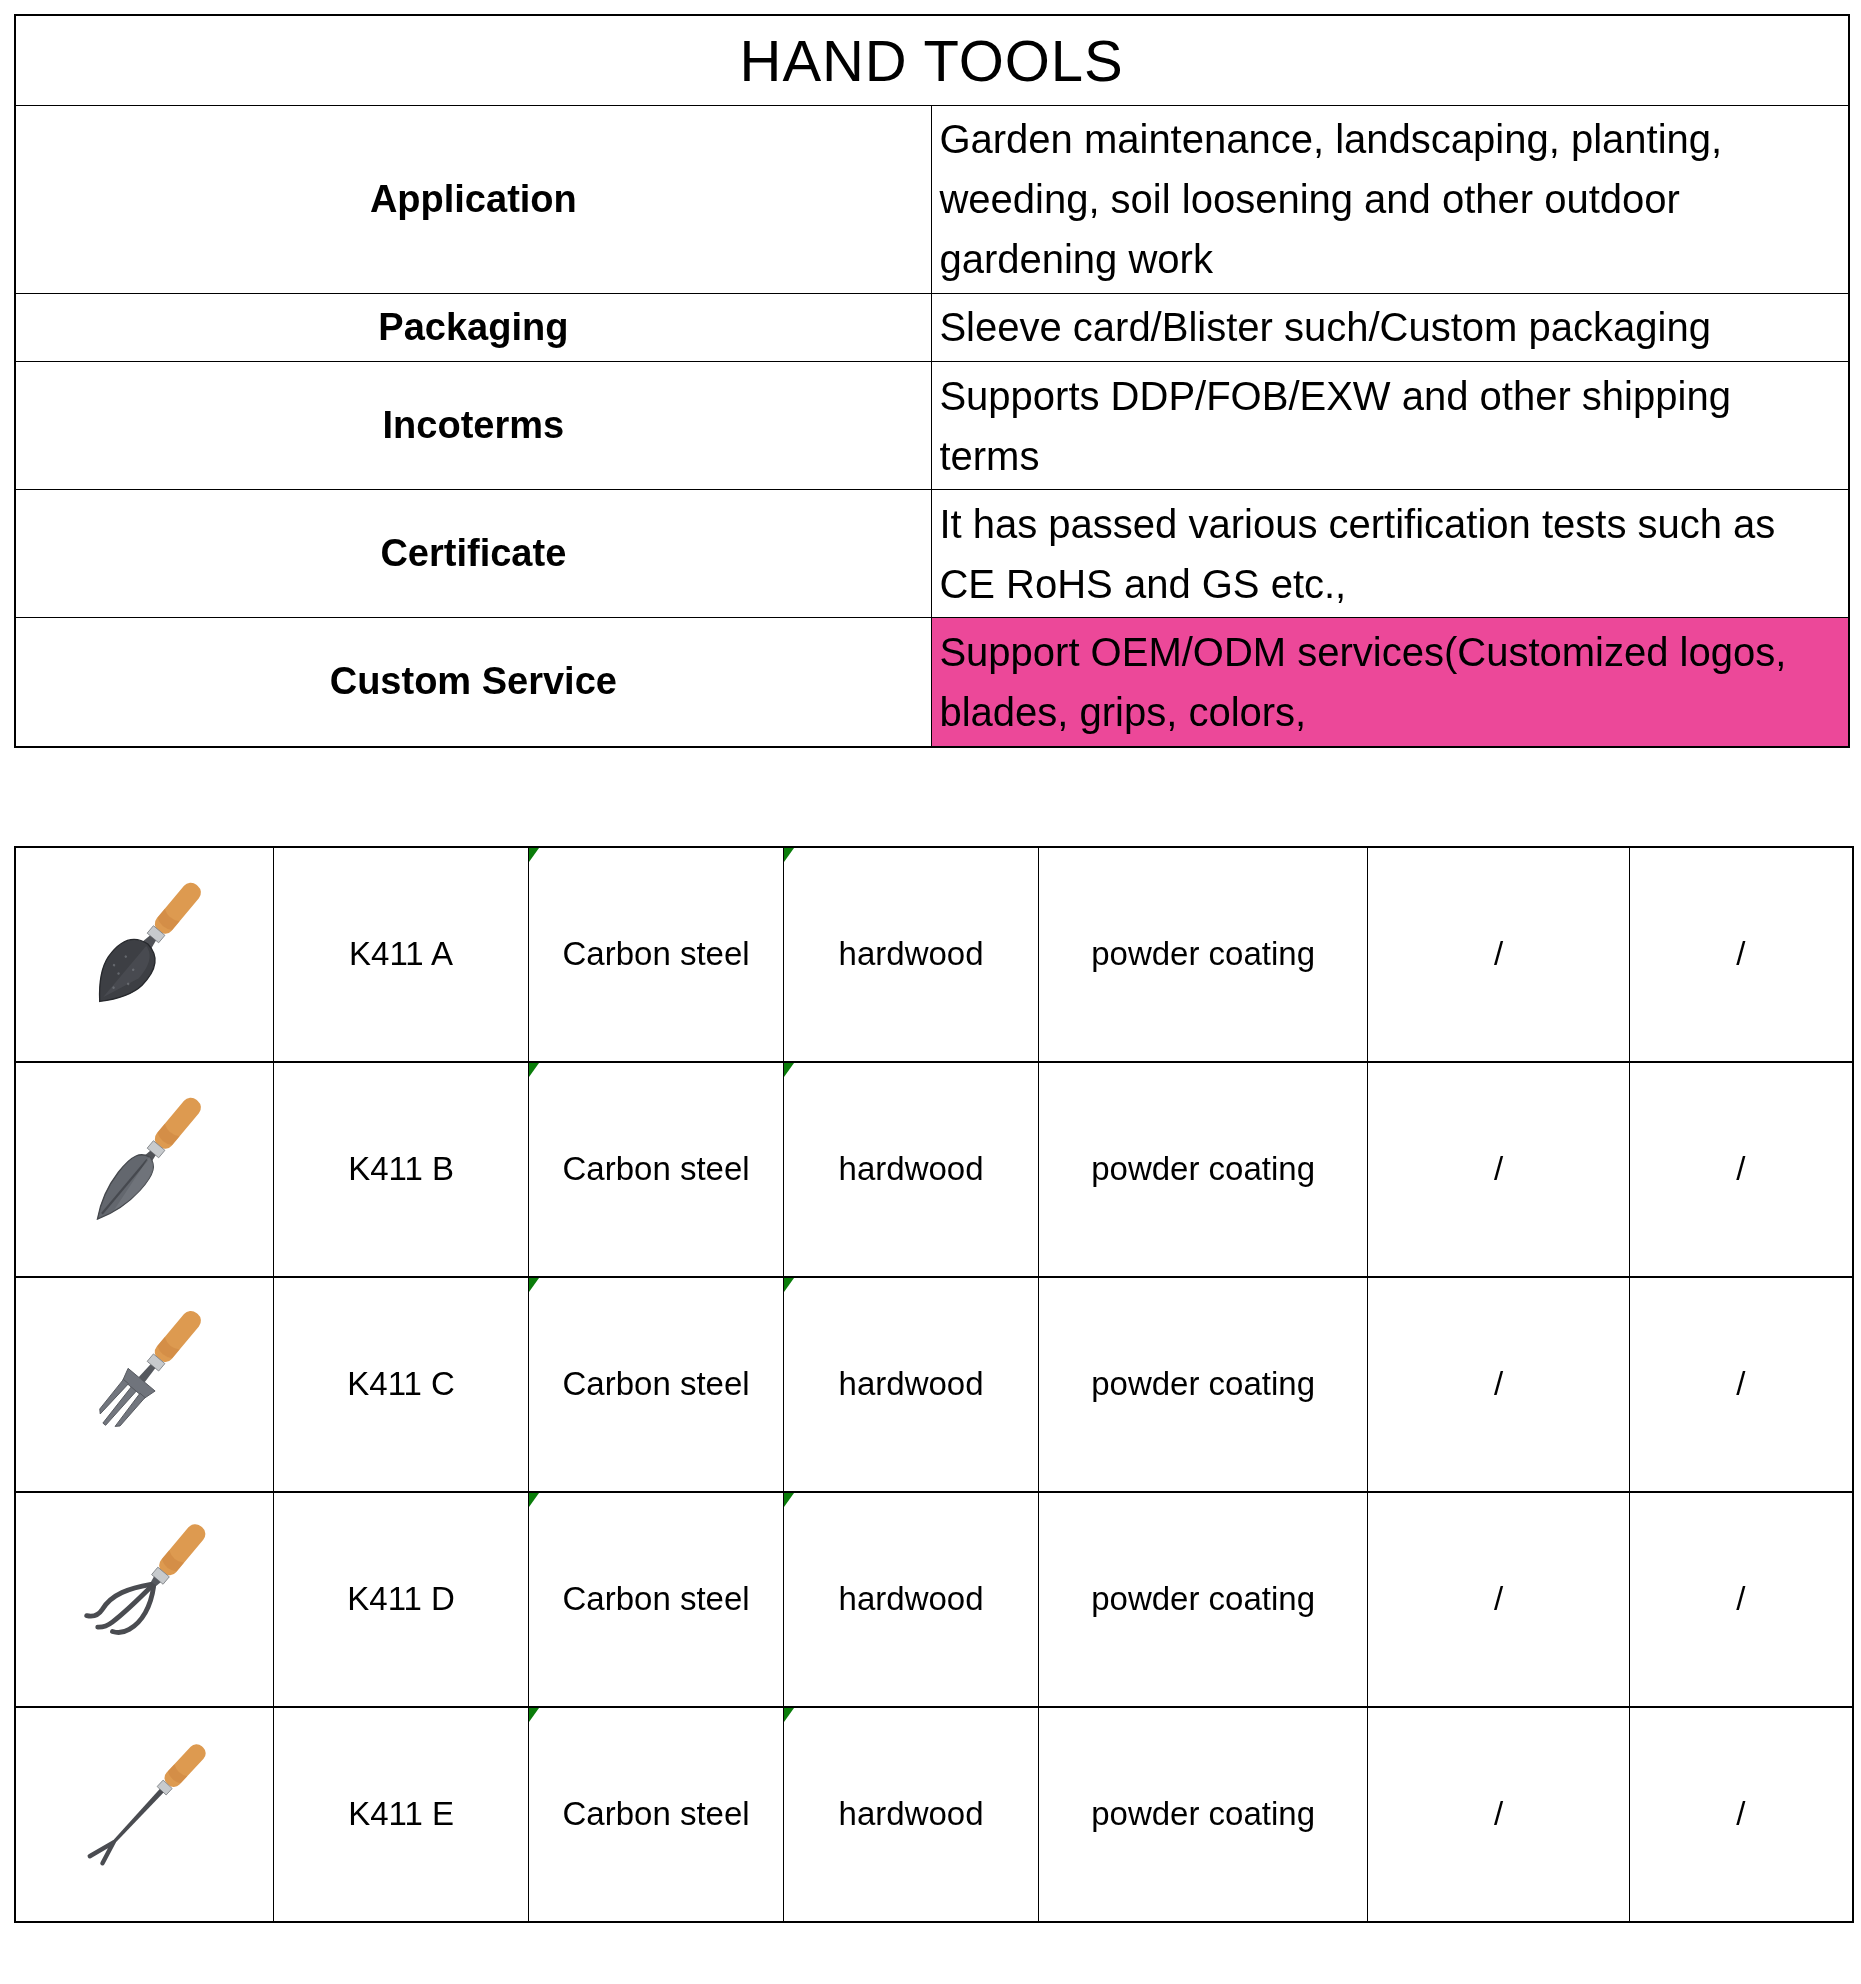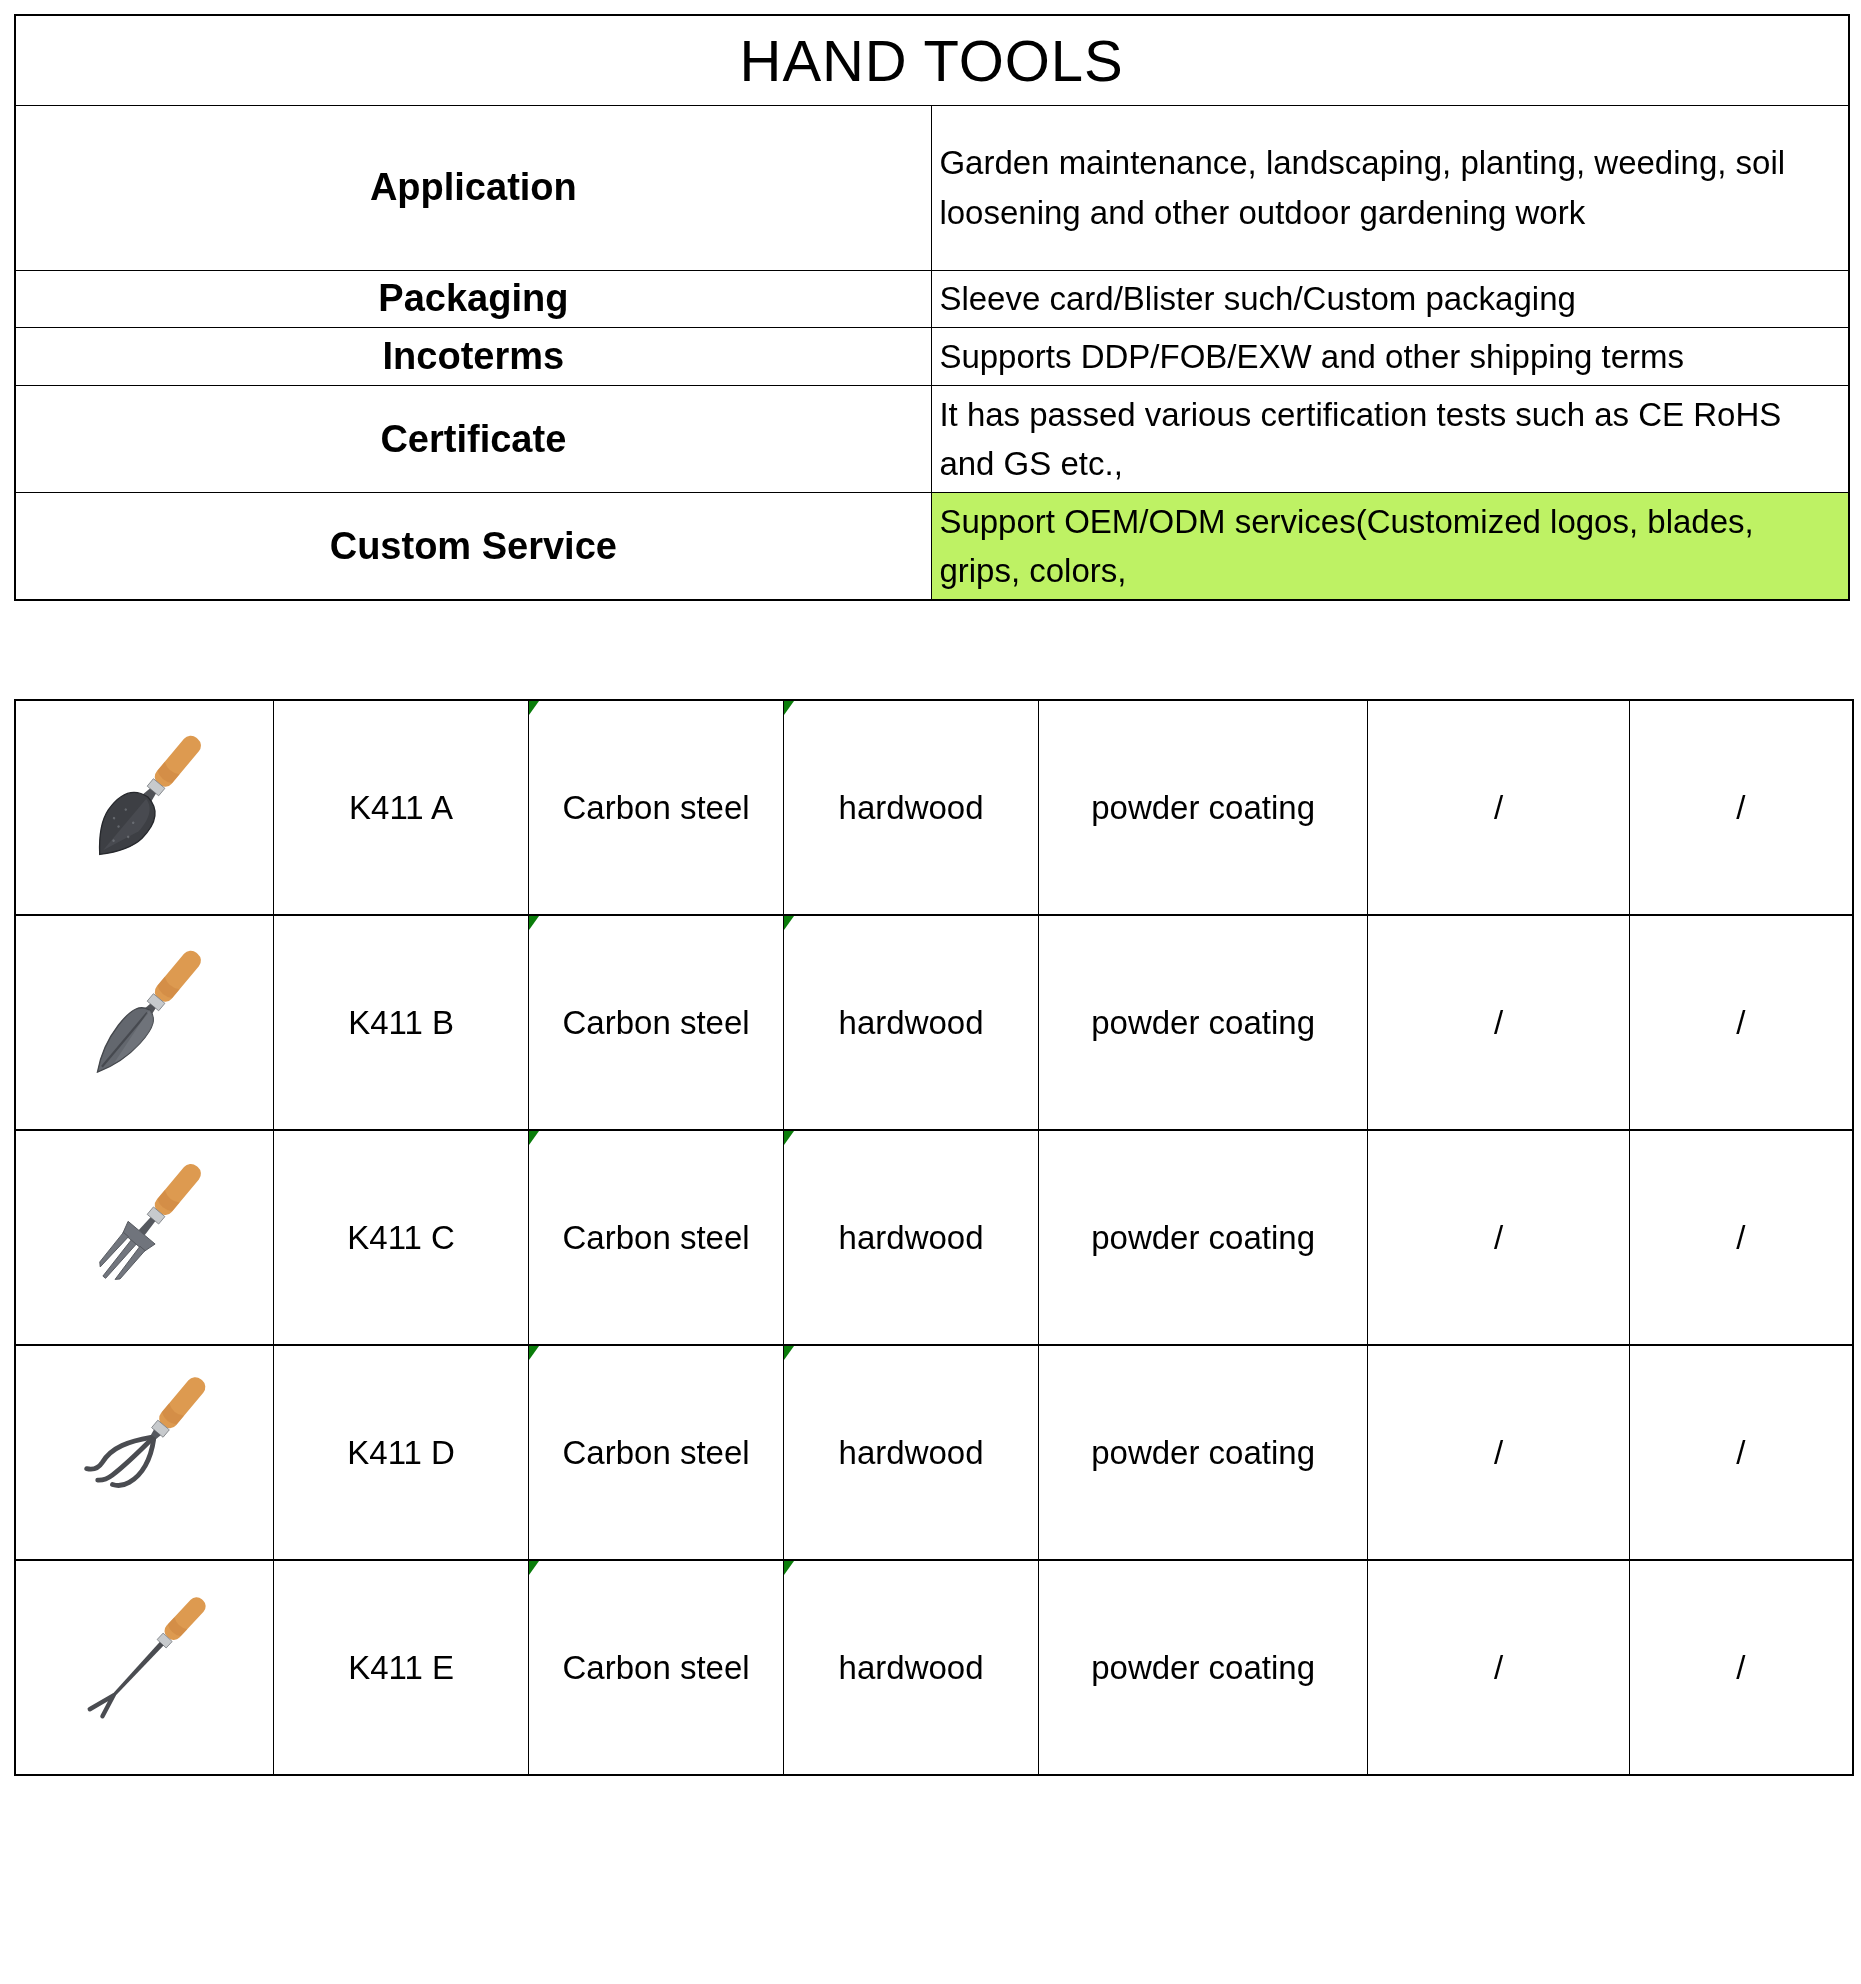--- a/index.html
+++ b/index.html
@@ -17,26 +17,26 @@
   .info td{border:1.8px solid #000;overflow:hidden;}
   .info .title-cell{
     height:87px;text-align:center;vertical-align:middle;
     font-size:58px;font-weight:normal;letter-spacing:0.9px;
   }
   .info .lbl{
     width:532px;text-align:center;vertical-align:middle;
     font-weight:bold;font-size:38px;
   }
   .info .val{
-    font-size:33px;line-height:1.5;vertical-align:middle;
+    font-size:40px;line-height:1.5;vertical-align:middle;
     padding:3.6px 11px 3.6px 7.3px;
   }
   .info tr.r-app{height:165px;margin-top:47px;}
   .info tr.r-sm{height:51px;}
-  .info .val.hl{background:#bef264;}
+  .info .val.hl{background:#ec4899;}
 
   
   .spec{width:1836px;border:2.7px solid #000;margin-top:98px;}
   .spec th,.spec td{
     border:1.8px solid #000;border-top-width:2.7px;border-bottom-width:2.7px;
     text-align:center;vertical-align:middle;font-size:33px;overflow:hidden;
   }
   .spec th{font-weight:bold;height:212px;line-height:1.4;padding:0 27px;}
   .spec td{height:213px;position:relative;padding:0;}
   .tri{

